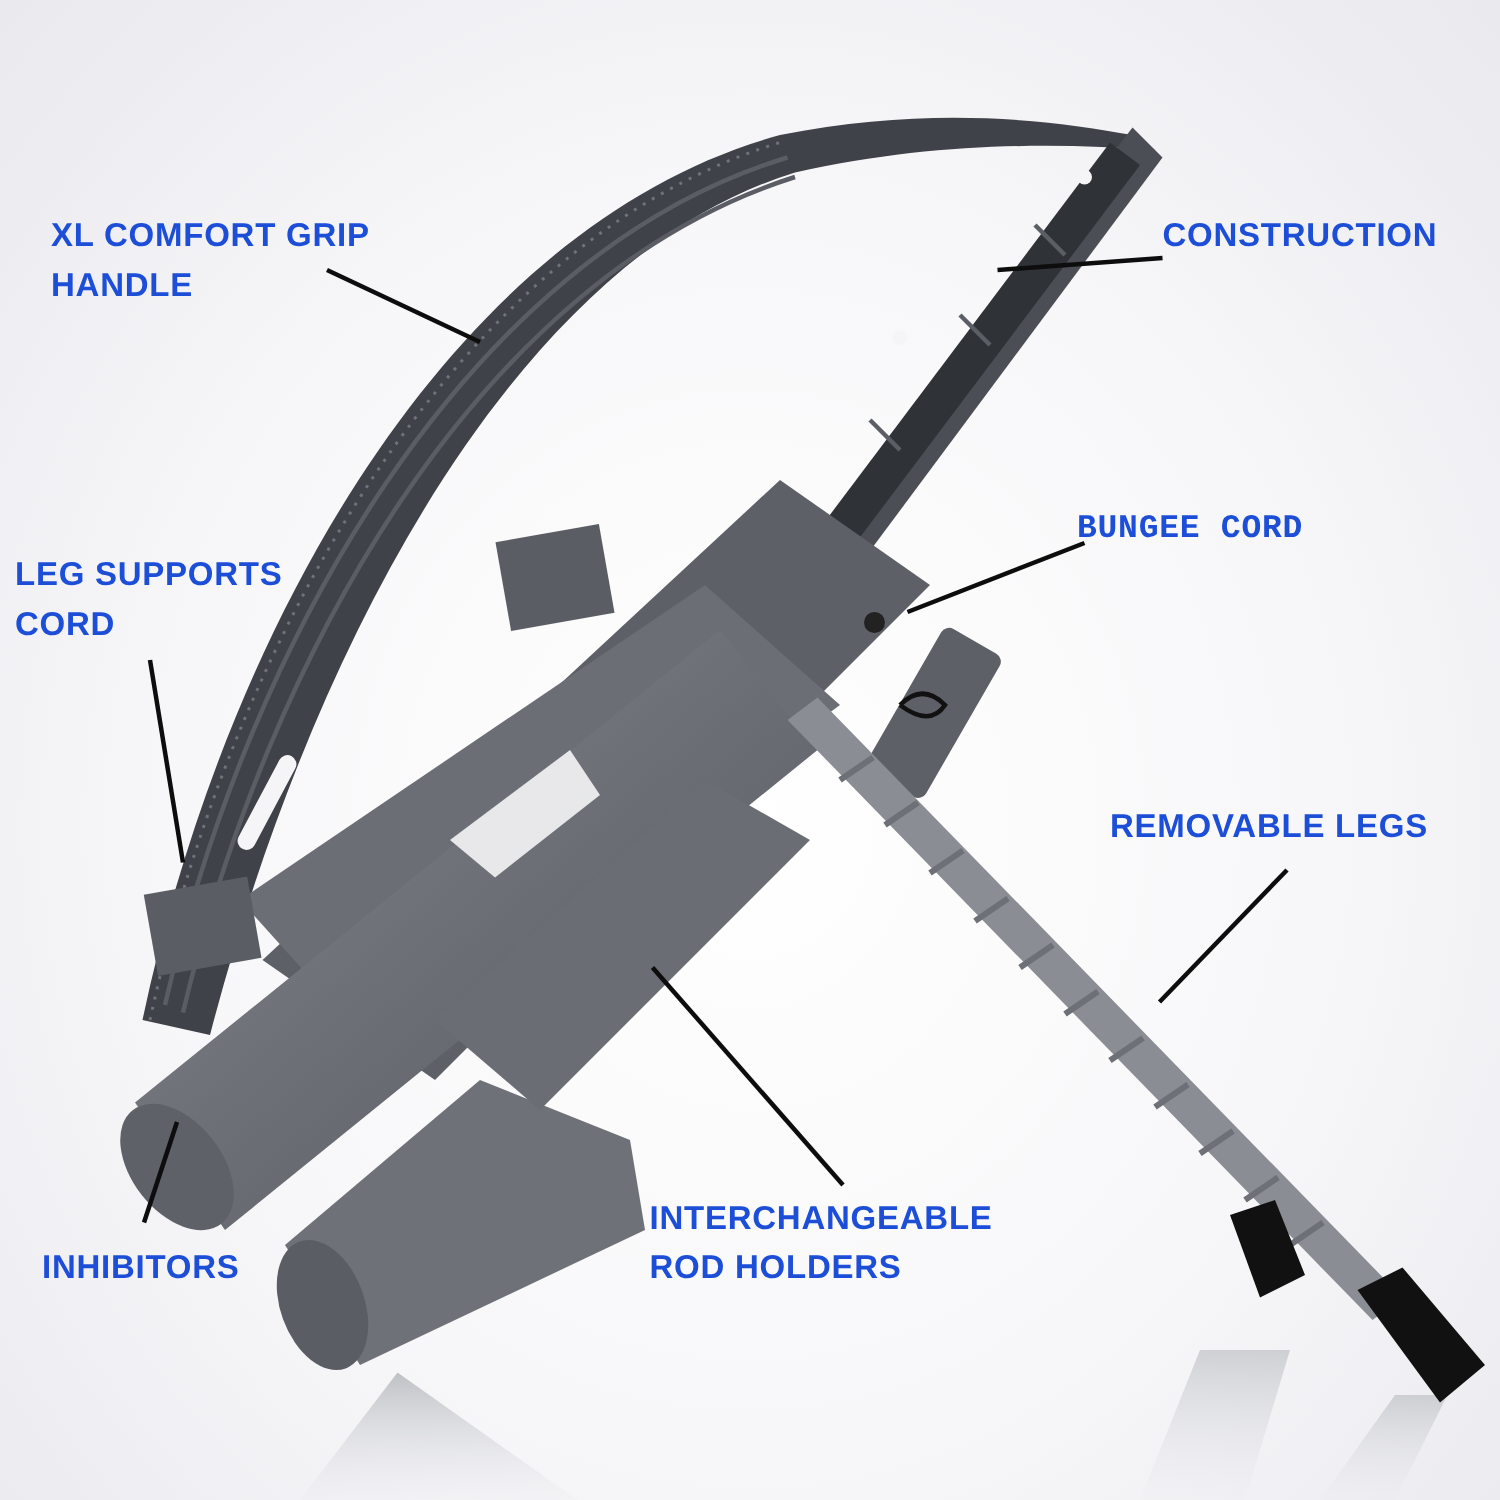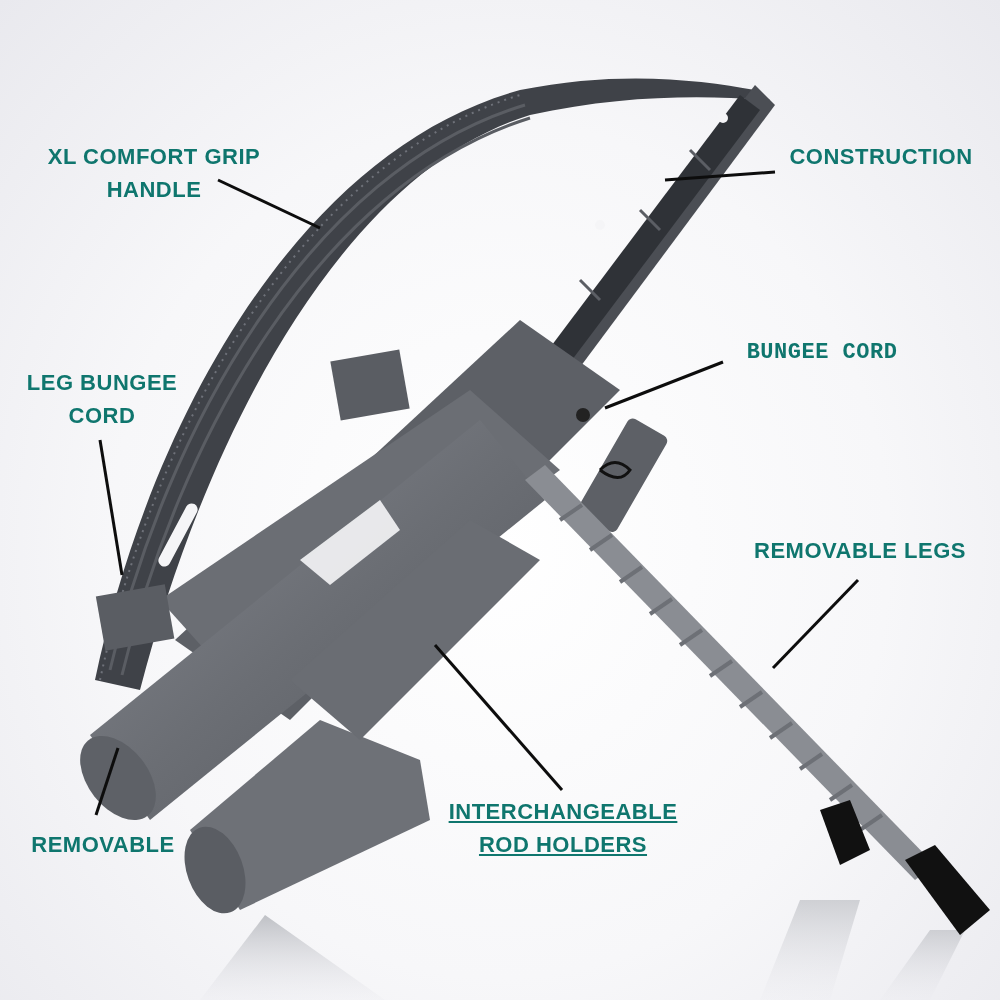--- a/index.html
+++ b/index.html
@@ -1,19 +1,19 @@
 <!DOCTYPE html>
 <html><head>
 <meta charset="utf-8">
 <style>
   html,body{margin:0;padding:0;}
   body{width:1000px;height:1000px;position:relative;overflow:hidden;
     background:radial-gradient(ellipse at 50% 55%, #ffffff 0%, #f7f7f9 55%, #e9e9ee 100%);
     font-family:"Liberation Sans","DejaVu Sans",sans-serif;}
-  .label{position:absolute;font-weight:bold;color:#0f766e;text-align:center;
+  .label{position:absolute;font-weight:bold;color:#1d4ed8;text-align:left;
     font-size:22px;line-height:33px;letter-spacing:0.5px;white-space:nowrap;}
   .label span{display:block;}
   svg.product{position:absolute;left:0;top:0;}
 </style>
 </head>
 <body>
 
 <svg class="product" width="1000" height="1000" viewBox="0 0 1000 1000">
   <defs>
     <linearGradient id="tubeGrad" x1="0" y1="0" x2="1" y2="1">
@@ -111,32 +111,32 @@
 <div class="label" style="left:34px;top:140px;width:240px;">
   <span>XL COMFORT GRIP</span>
   <span>HANDLE</span>
 </div>
 
 <div class="label" style="left:775px;top:140px;width:212px;">
   <span>CONSTRUCTION</span>
 </div>
 
 <div class="label" style="left:10px;top:366px;width:184px;">
-  <span>LEG BUNGEE</span>
+  <span>LEG SUPPORTS</span>
   <span>CORD</span>
 </div>
 
 <div class="label" style="left:718px;top:336px;width:208px;font-family:Liberation Mono, monospace;">
   <span>BUNGEE CORD</span>
 </div>
 
 <div class="label" style="left:740px;top:534px;width:240px;">
   <span>REMOVABLE LEGS</span>
 </div>
 
-<div class="label" style="left:433px;top:795px;width:260px;text-decoration:underline;">
+<div class="label" style="left:433px;top:795px;width:260px;">
   <span>INTERCHANGEABLE</span>
   <span>ROD HOLDERS</span>
 </div>
 
 <div class="label" style="left:28px;top:828px;width:150px;">
-  <span>REMOVABLE</span>
+  <span>INHIBITORS</span>
 </div>
 
 </body></html>

